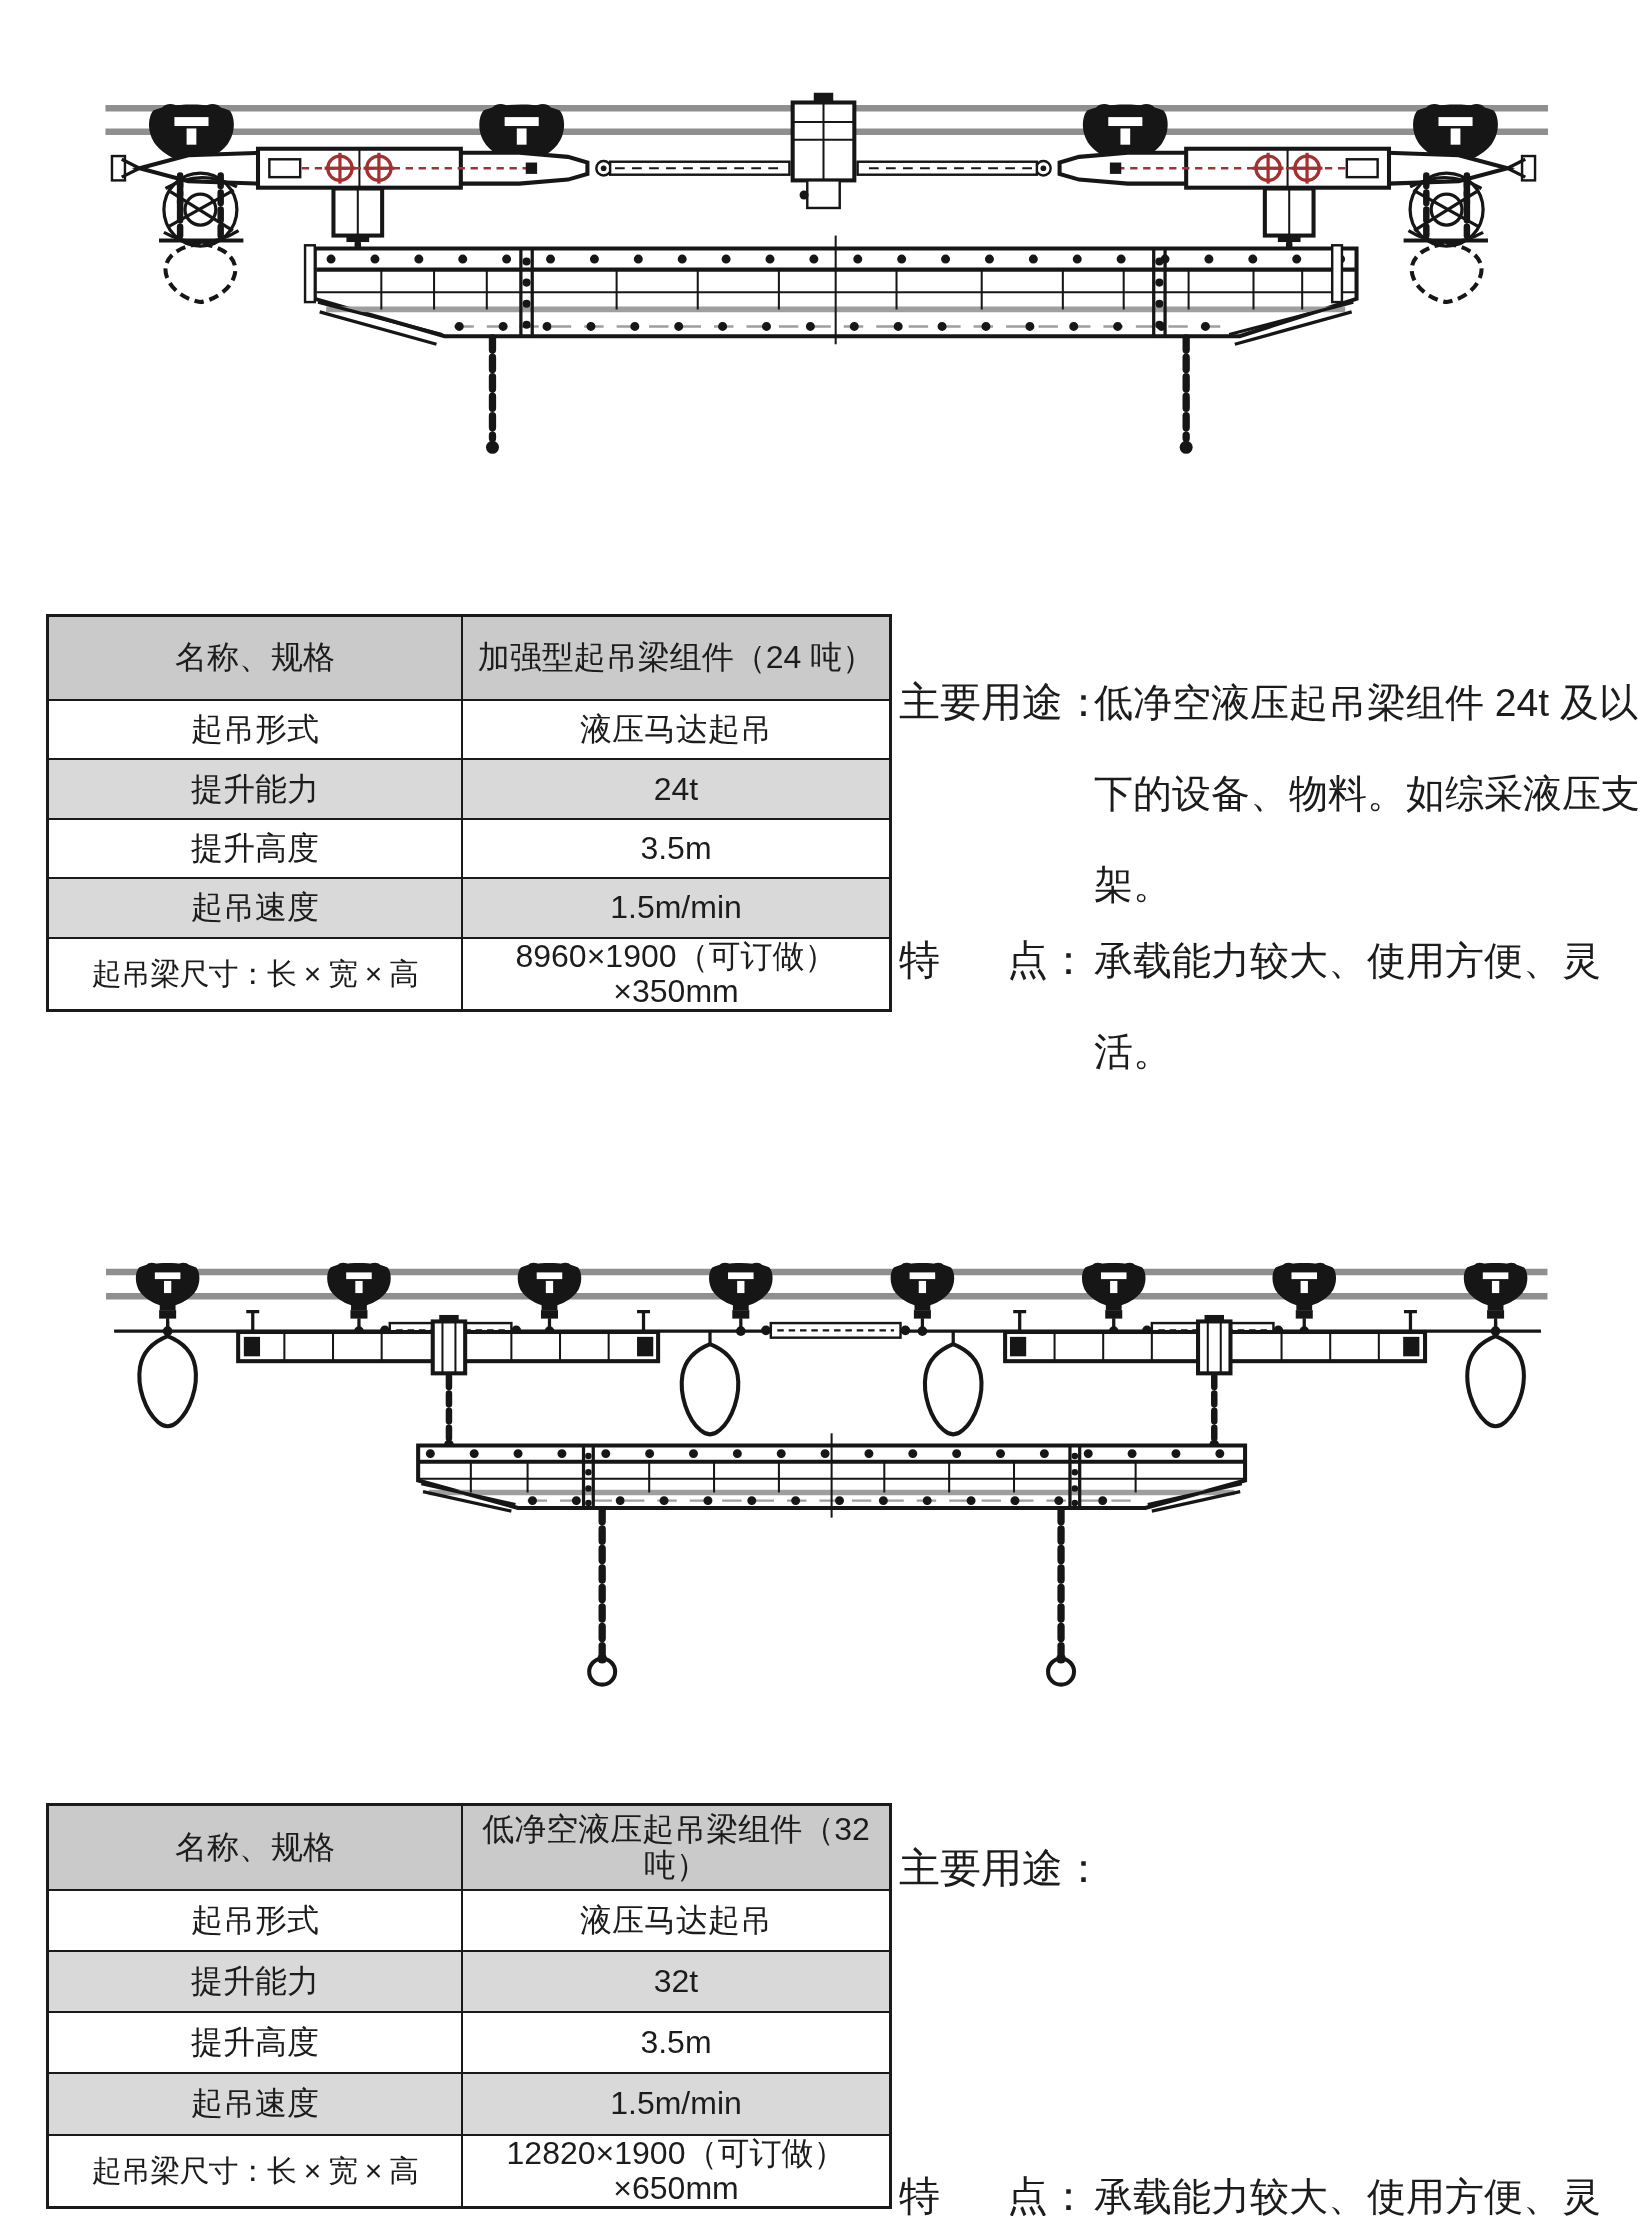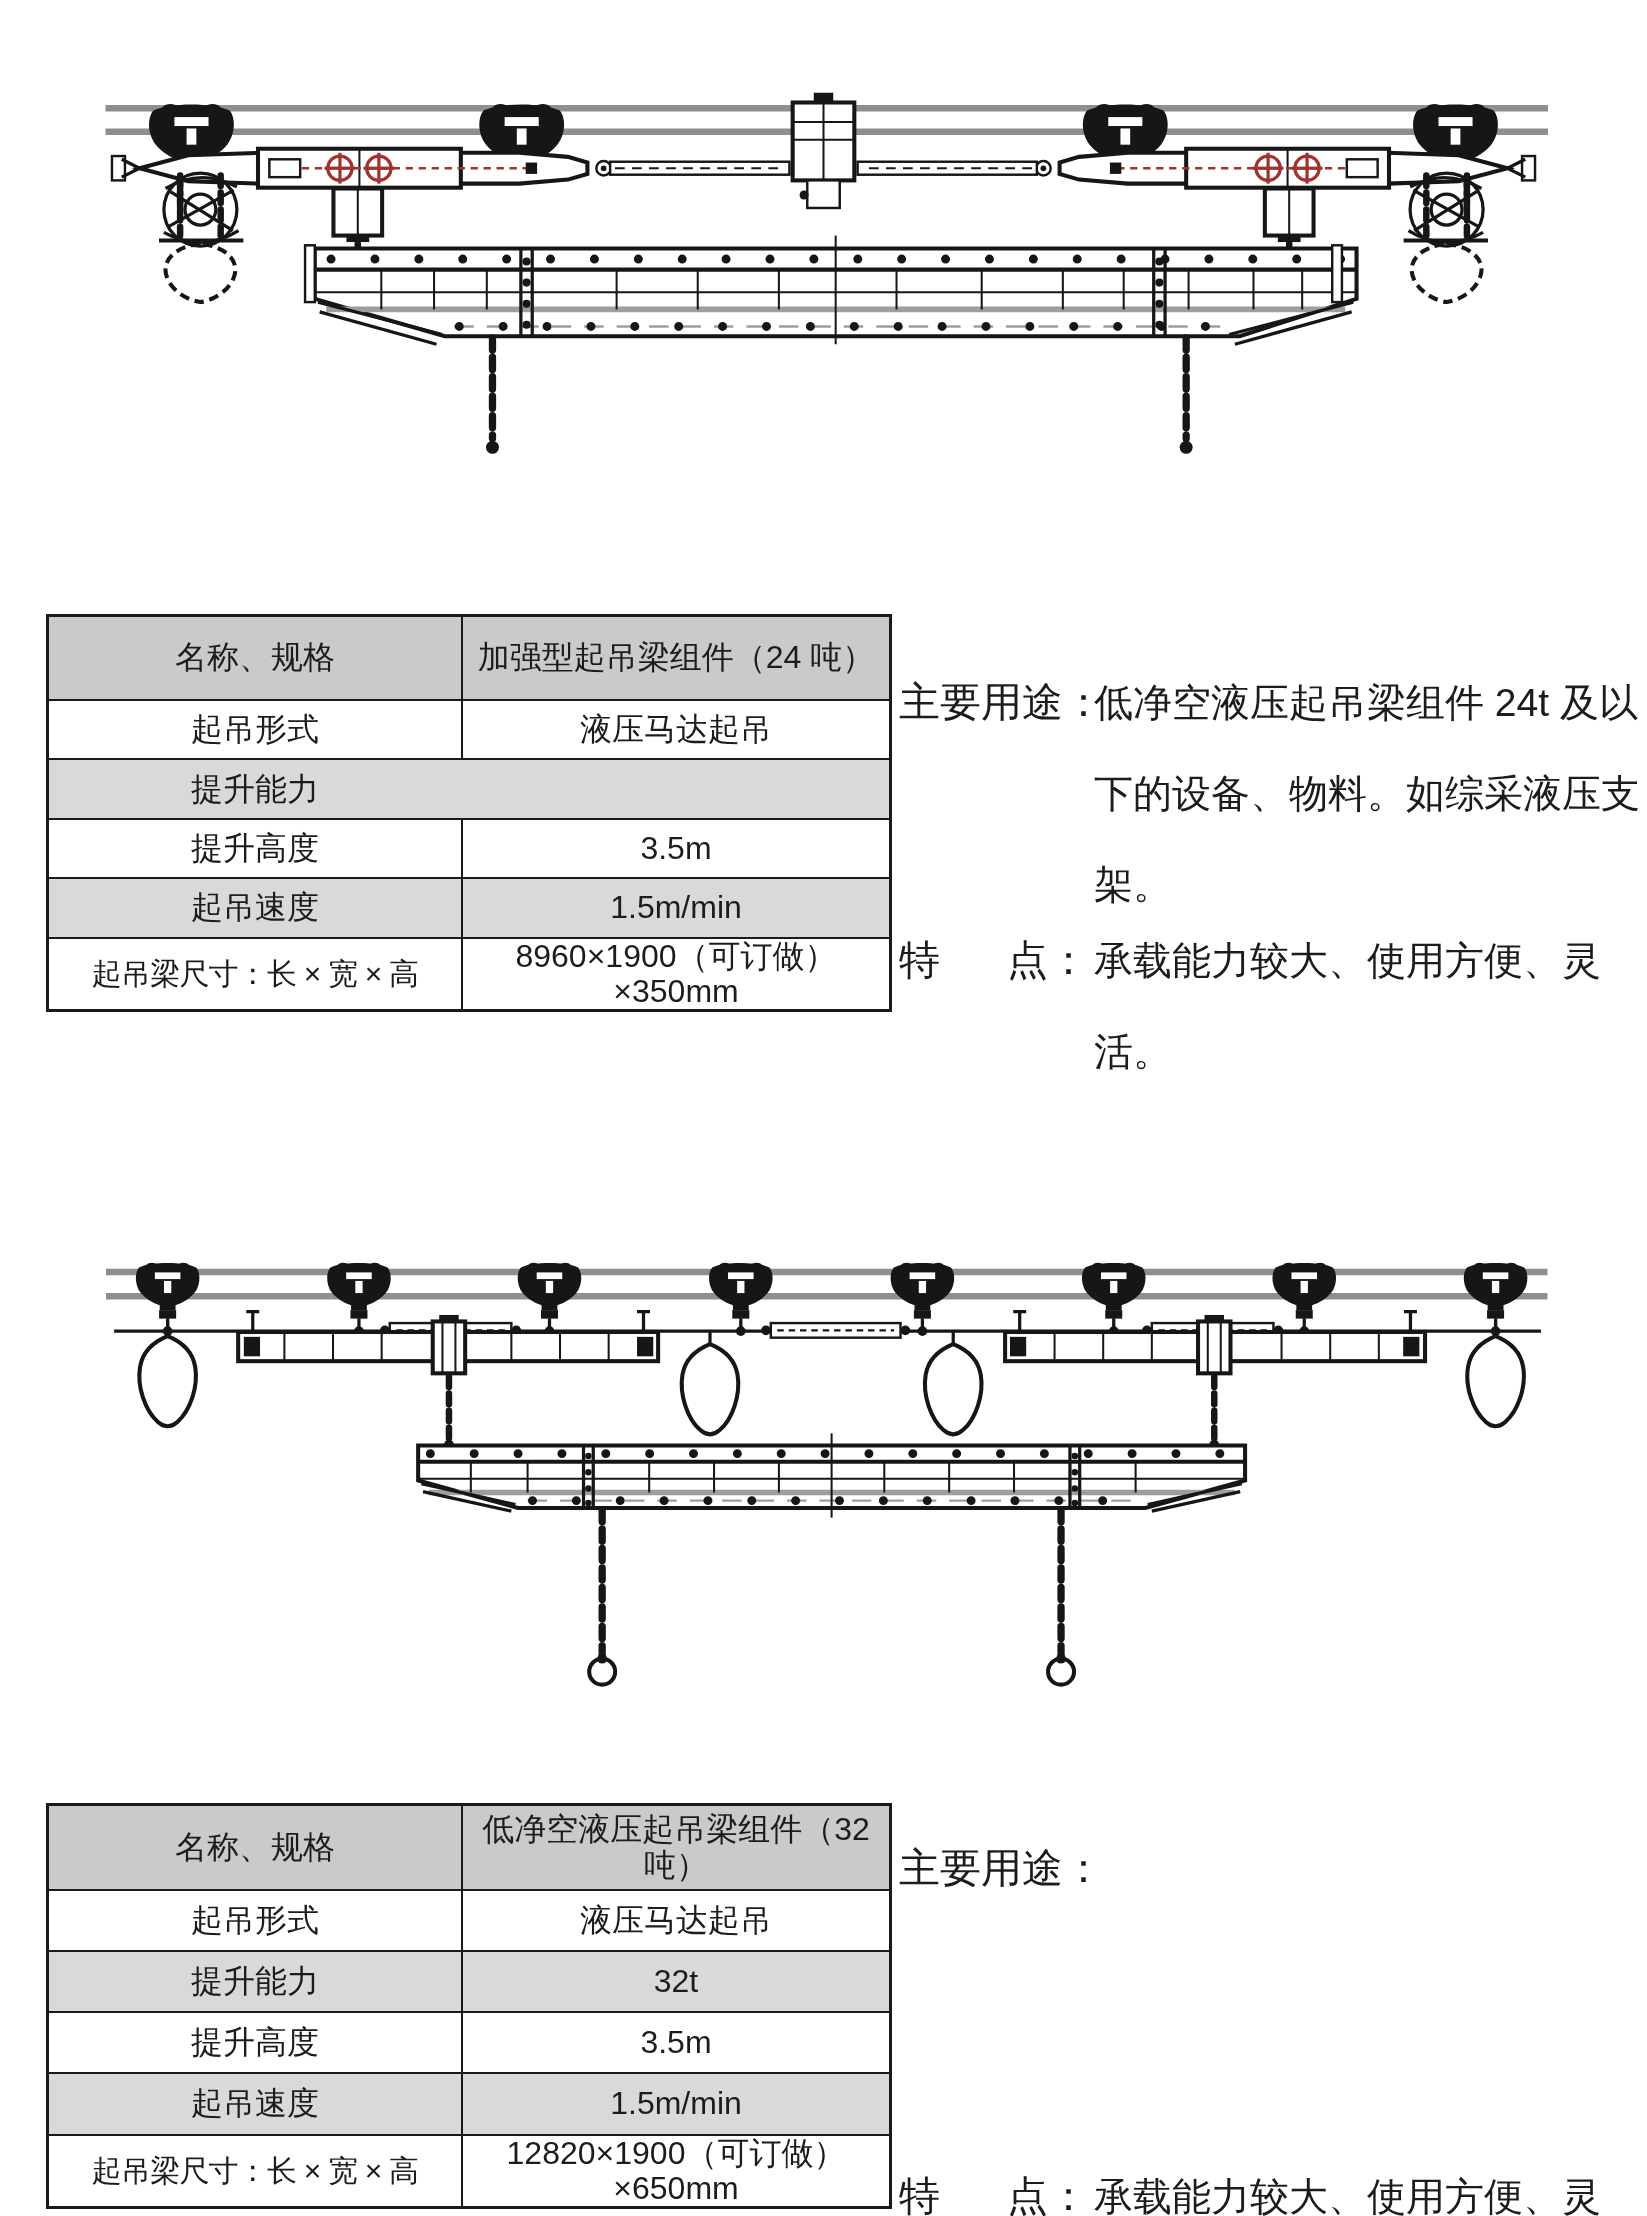--- a/index.html
+++ b/index.html
@@ -272,20 +272,21 @@
     <div class="cell c1">名称、规格</div>
     <div class="cell c2">加强型起吊梁组件（24 吨）</div>
   </div>
   <div class="tbody">
       <div class="trow">
     <div class="cell c1">起吊形式</div>
     <div class="cell c2">液压马达起吊</div>
   </div>
       <div class="trow">
     <div class="cell c1">提升能力</div>
+    <div class="cell c2">24t</div>
   </div>
       <div class="trow">
     <div class="cell c1">提升高度</div>
     <div class="cell c2">3.5m</div>
   </div>
       <div class="trow">
     <div class="cell c1">起吊速度</div>
     <div class="cell c2">1.5m/min</div>
   </div>
       <div class="trow">

